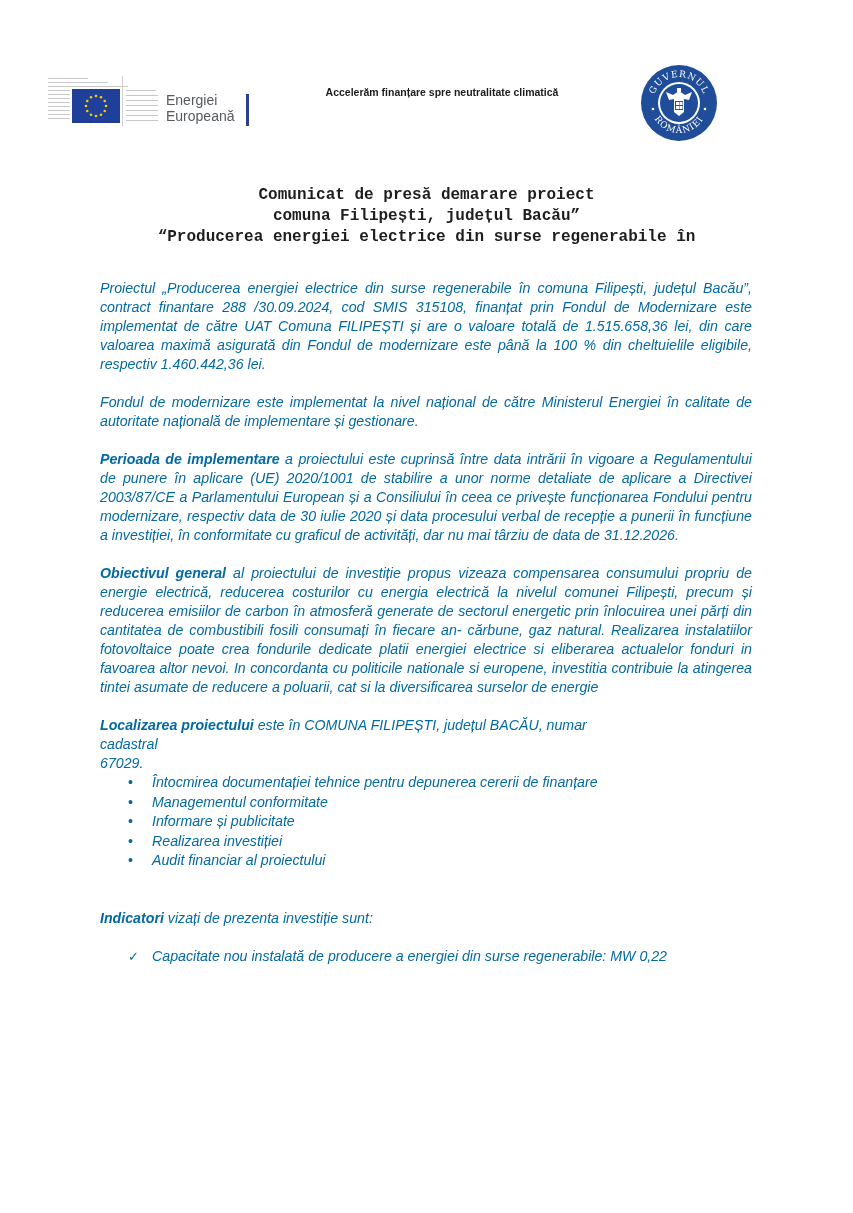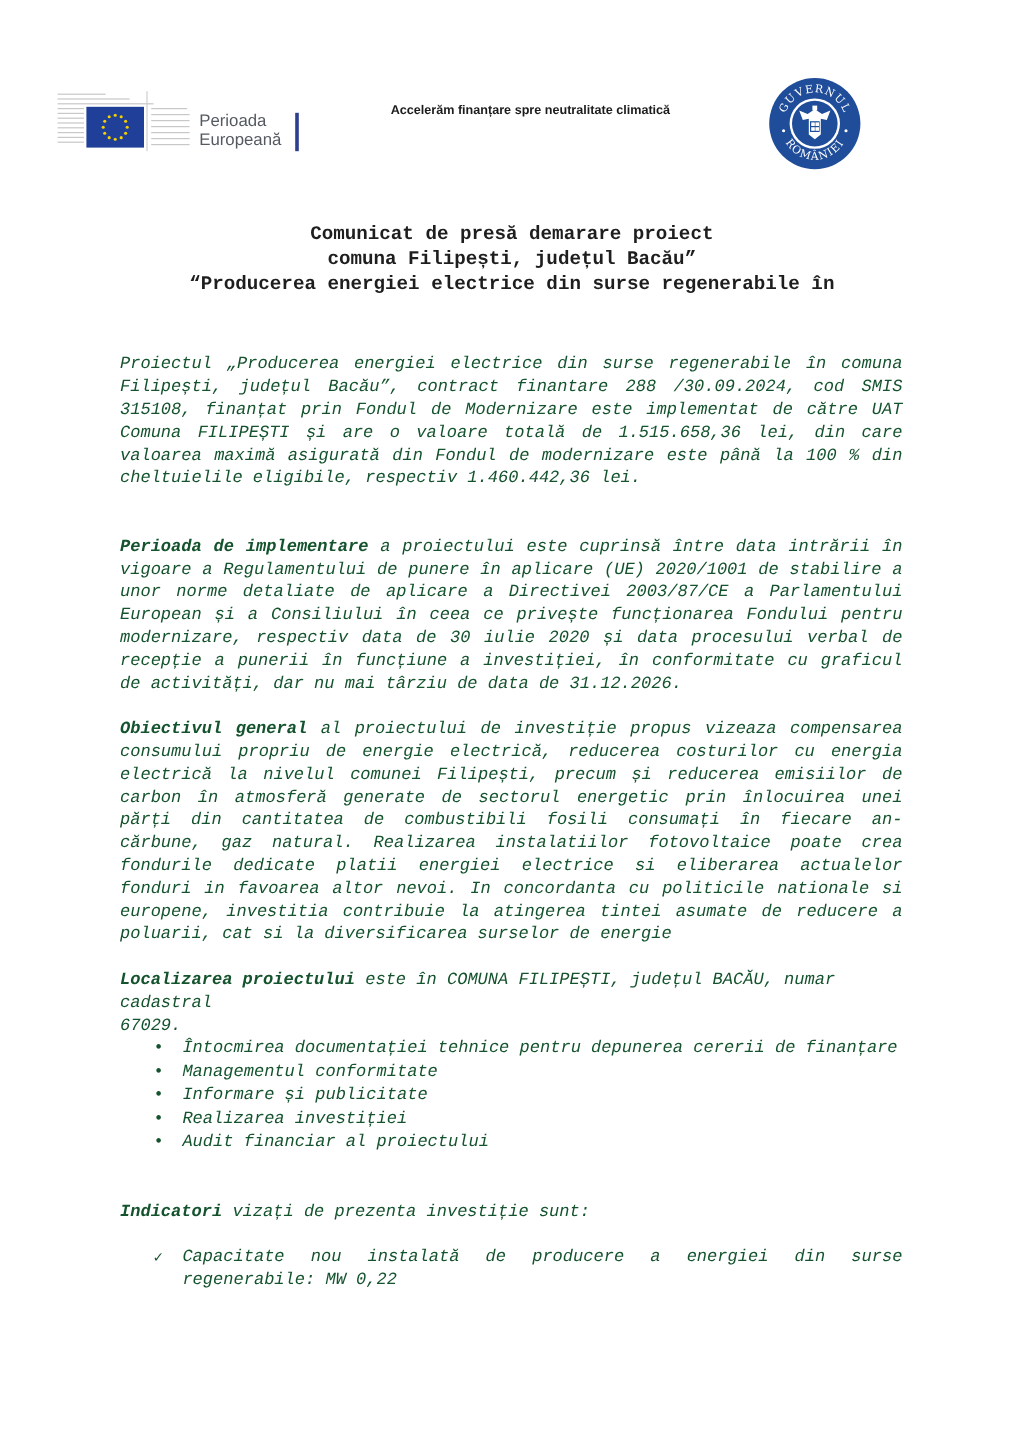--- a/index.html
+++ b/index.html
@@ -18,21 +18,21 @@
   .fpm { position: absolute; left: 292px; top: 82px; width: 300px; text-align: center; }
   .fpm-title { font-family: "DejaVu Sans", sans-serif; font-weight: bold; font-size: 14.5px; letter-spacing: 0.2px; color: #2e6fb6; }
   .fpm-sub { font-family: "Liberation Sans", sans-serif; font-weight: bold; font-size: 10.5px; color: #1c1c1c; margin-top: 4px; }
 
   .gov-seal { position: absolute; left: 640px; top: 64px; width: 78px; height: 78px; }
 
   
   .doc-title { position: absolute; left: 100px; top: 185px; width: 653px; text-align: center; font-family: Liberation Mono, monospace; font-weight: bold; font-size: 16px; line-height: 21px; color: #1e1e1e; }
 
   
-  .body { position: absolute; left: 100px; top: 295px; width: 652px; font-family: Liberation Mono, monospace; font-style: italic; font-size: 14.2px; line-height: 19px; color: #14532d; }
+  .body { position: absolute; left: 100px; top: 279px; width: 652px; font-family: Liberation Sans, sans-serif; font-style: italic; font-size: 14.2px; line-height: 19px; color: #0369a1; }
   .p { text-align: justify; margin: 0; }
   .p b { font-weight: bold; }
   .gap { height: 19px; }
 
   .bullets { list-style: none; margin: 0; padding: 0 0 0 28px; }
   .bullets li { position: relative; padding-left: 24px; line-height: 19.5px; }
   .bullets li .bullet { position: absolute; left: 0; top: 0; font-style: normal; }
 
   .checks { list-style: none; margin: 0; padding: 0 0 0 28px; }
   .checks li { position: relative; padding-left: 24px; text-align: justify; }
@@ -76,21 +76,21 @@
           <circle cx="24" cy="27" r="1.3"></circle>
             <circle cx="19" cy="25.7" r="1.3"></circle>
             <circle cx="15.3" cy="22" r="1.3"></circle>
           <circle cx="14" cy="17" r="1.3"></circle>
             <circle cx="15.3" cy="12" r="1.3"></circle>
             <circle cx="19" cy="8.3" r="1.3"></circle>
         </g>
       </svg>
     </div>
     <div class="ec-text">
-      <div>Perioada</div>
+      <div>Energiei</div>
       <div>Europeană</div>
     </div>
     <div class="ec-bar"></div>
   </div>
 
   <div class="fpm">
     <div class="fpm-sub">Accelerăm finanțare spre neutralitate climatică</div>
   </div>
 
   <div class="gov-seal">
@@ -126,20 +126,21 @@
 
 <div class="doc-title">
   <div>Comunicat de presă demarare proiect</div>
   <div>comuna Filipești, județul Bacău”</div>
   <div>“Producerea energiei electrice din surse regenerabile în</div>
 </div>
 
 <div class="body">
   <p class="p">Proiectul „Producerea energiei electrice din surse regenerabile în comuna Filipești, județul Bacău”, contract finantare 288 /30.09.2024, cod SMIS 315108, finanțat prin Fondul de Modernizare este implementat de către UAT Comuna FILIPEȘTI și are o valoare totală de 1.515.658,36 lei, din care valoarea maximă asigurată din Fondul de modernizare este până la 100 % din cheltuielile eligibile, respectiv 1.460.442,36 lei.</p>
   <div class="gap"></div>
+  <p class="p">Fondul de modernizare este implementat la nivel național de către Ministerul Energiei în calitate de autoritate națională de implementare și gestionare.</p>
   <div class="gap"></div>
   <p class="p"><b>Perioada de implementare</b><span> a proiectului este cuprinsă între data intrării în vigoare a Regulamentului de punere în aplicare (UE) 2020/1001 de stabilire a unor norme detaliate de aplicare a Directivei 2003/87/CE a Parlamentului European și a Consiliului în ceea ce privește funcționarea Fondului pentru modernizare, respectiv data de 30 iulie 2020 și data procesului verbal de recepție a punerii în funcțiune a investiției, în conformitate cu graficul de activități, dar nu mai târziu de data de 31.12.2026.</span></p>
   <div class="gap"></div>
   <p class="p"><b>Obiectivul general</b><span> al proiectului de investiție propus  vizeaza compensarea consumului propriu de energie electrică, reducerea costurilor cu energia electrică la nivelul comunei Filipești, precum și reducerea emisiilor de carbon în atmosferă generate de sectorul energetic prin înlocuirea unei părți din cantitatea de combustibili fosili consumați în fiecare an- cărbune, gaz natural. Realizarea instalatiilor fotovoltaice poate crea fondurile dedicate platii energiei electrice si eliberarea actualelor fonduri in favoarea altor nevoi. In concordanta cu politicile nationale si europene, investitia contribuie la atingerea tintei asumate de reducere a poluarii, cat si la diversificarea surselor de energie</span></p>
   <div class="gap"></div>
   <p class="p"><b>Localizarea proiectului</b><span> este în COMUNA FILIPEȘTI, județul BACĂU, numar</span></p>
   <div>cadastral</div>
   <div>67029.</div>
   <ul class="bullets">
     <li><span class="bullet">•</span><span>Întocmirea documentației tehnice pentru depunerea cererii de finanțare</span></li>

